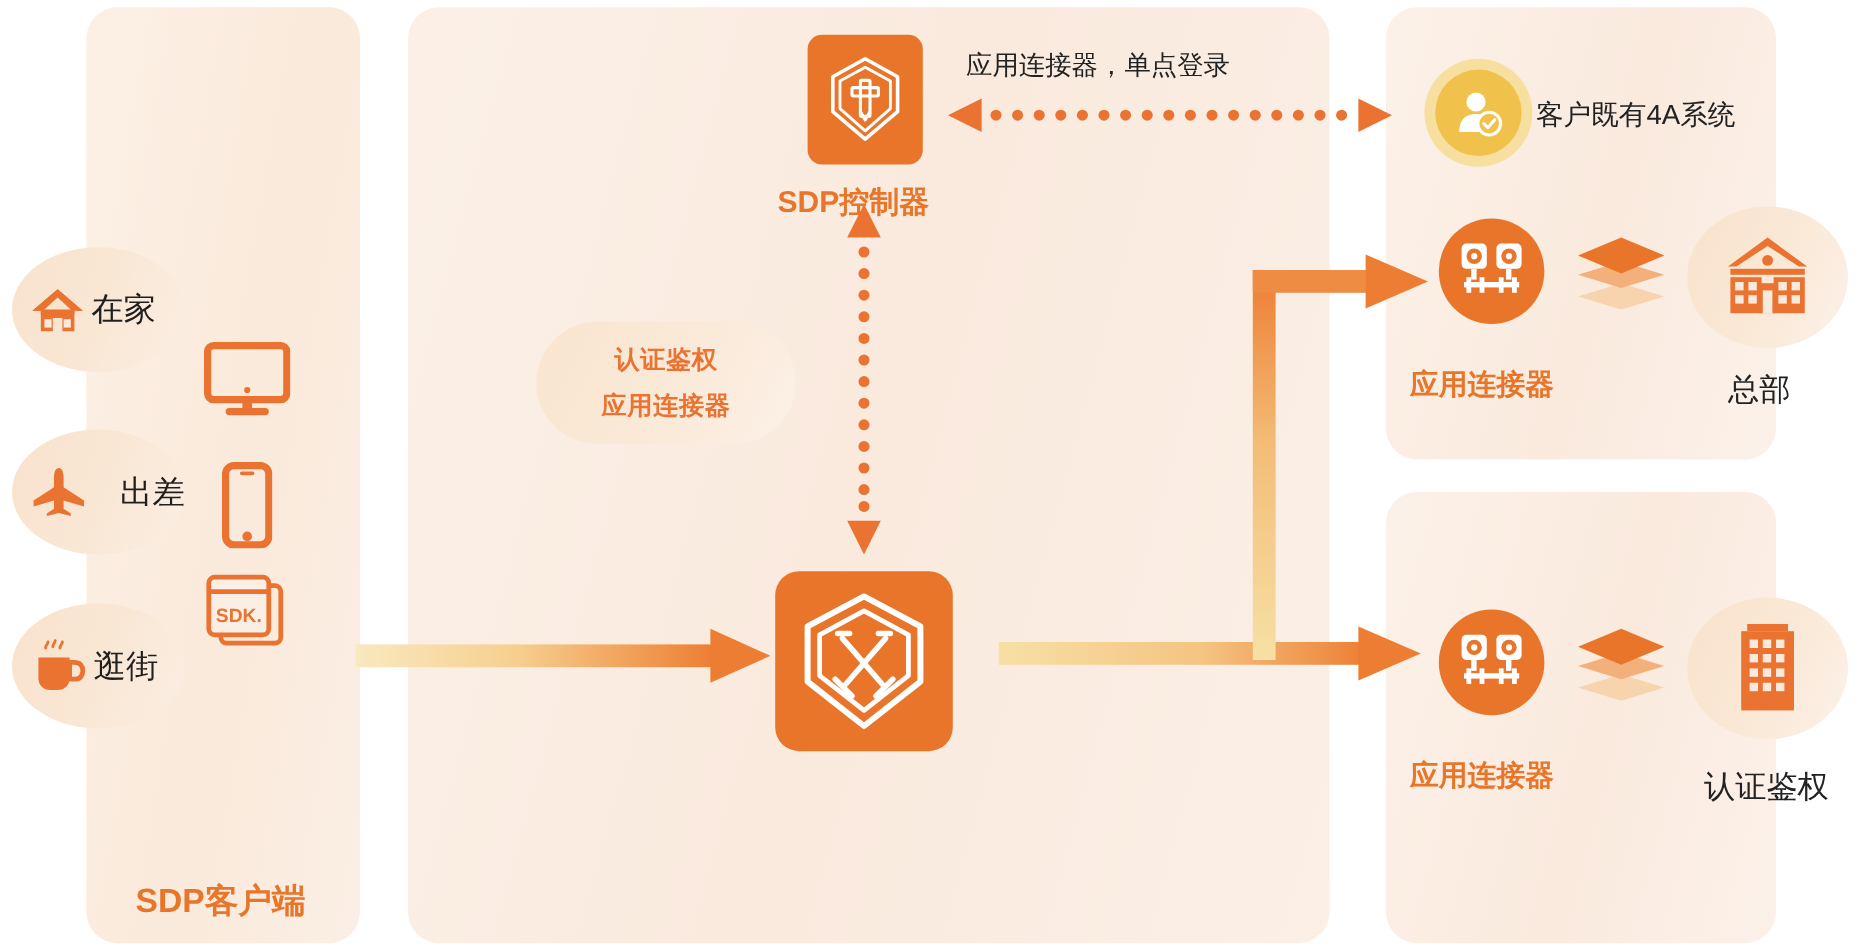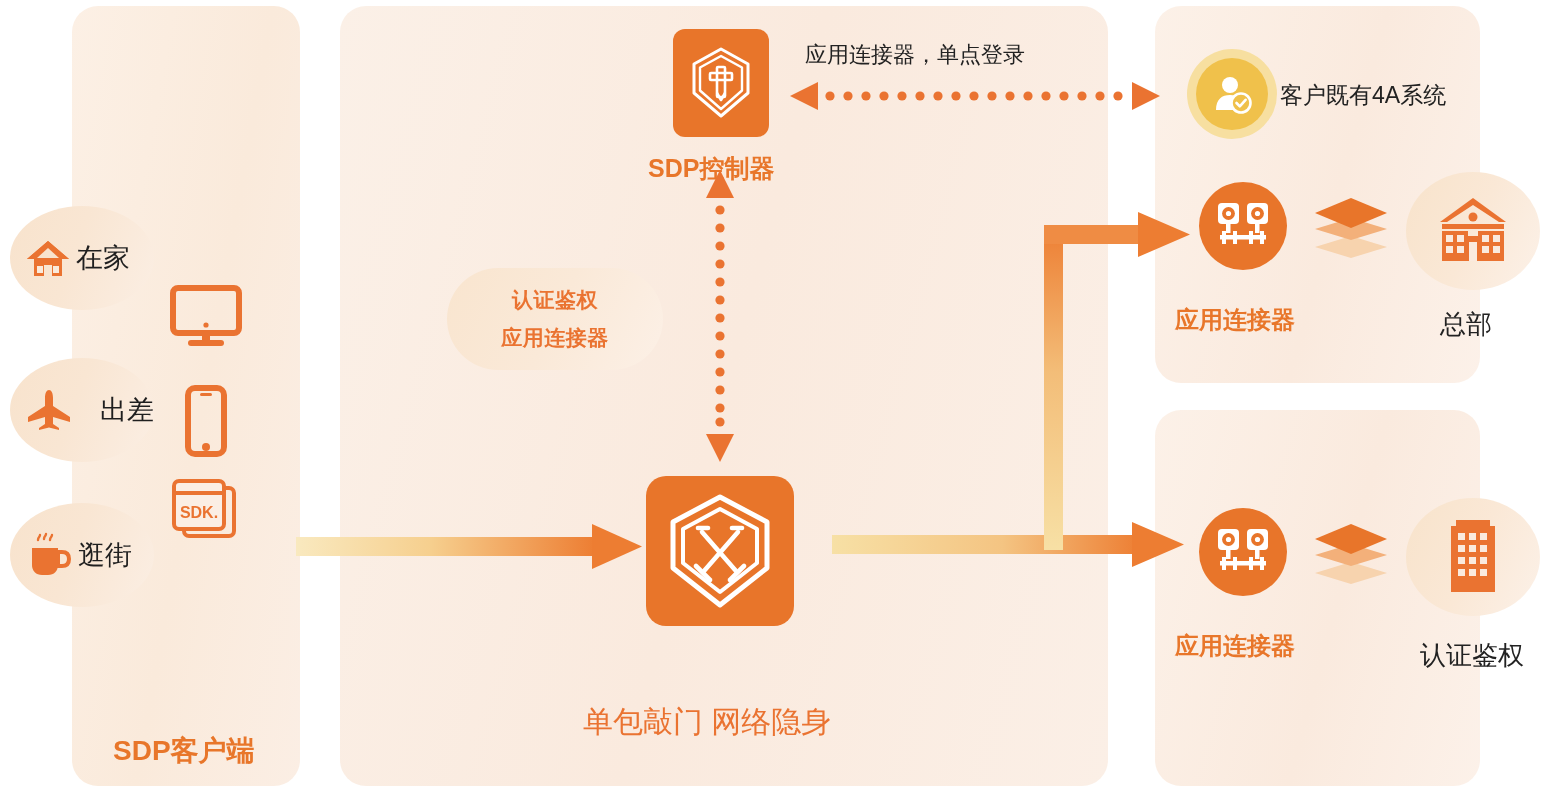--- a/index.html
+++ b/index.html
@@ -205,21 +205,20 @@
       <g stroke="#ffffff" stroke-width="4.6" stroke-linecap="round" fill="none">
         <line x1="38" y1="40" x2="72" y2="79"></line>
         <line x1="74" y1="40" x2="40" y2="79"></line>
         <line x1="32" y1="74" x2="46" y2="88"></line>
         <line x1="80" y1="74" x2="66" y2="88"></line>
         <line x1="34" y1="36" x2="44" y2="36"></line>
         <line x1="68" y1="36" x2="78" y2="36"></line>
       </g>
     </svg>
   </div>
-  <div class="lbl" style="left:583px;top:702px;font-size:30px;color:#ea7331;">单包敲门 网络隐身</div>
 
   <svg class="lbl" style="left:832px;top:205px;" width="360" height="370" viewBox="0 0 360 370">
     <defs>
       <linearGradient id="gradH" x1="0" y1="0" x2="1" y2="0">
         <stop offset="0%" stop-color="#f7e0a5"></stop>
         <stop offset="55%" stop-color="#f4c482"></stop>
         <stop offset="100%" stop-color="#ed7d32"></stop>
       </linearGradient>
       <linearGradient id="gradV" x1="0" y1="1" x2="0" y2="0">
         <stop offset="0%" stop-color="#f7e0a5"></stop>

